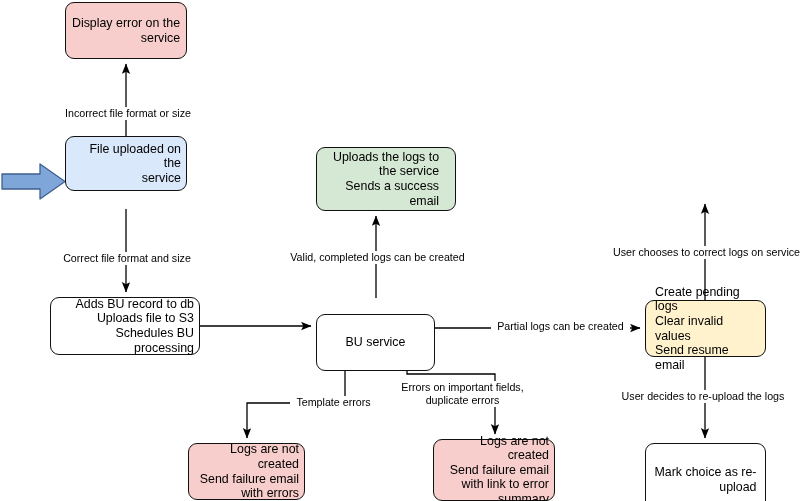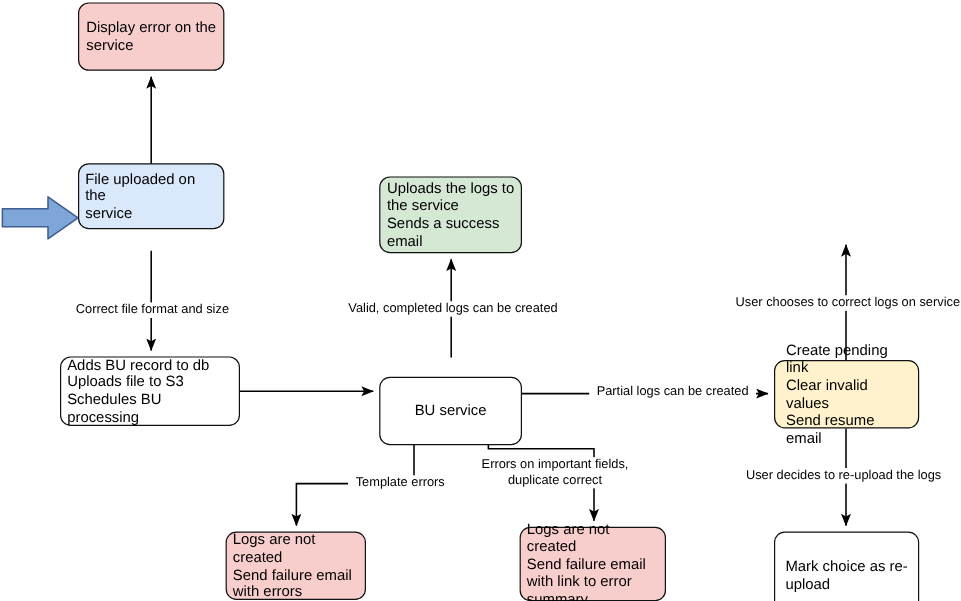--- a/index.html
+++ b/index.html
@@ -23,21 +23,21 @@
     height: 501px;
   }
   .node {
     position: absolute;
     box-sizing: border-box;
     border: 1.3px solid #111111;
     border-radius: 9px;
     display: flex;
     align-items: center;
     justify-content: center;
-    text-align: left;
+    text-align: right;
     font-size: 12.4px;
     line-height: 14.6px;
     color: #000000;
     background: #ffffff;
     padding: 2px 5px;
     white-space: pre-line;
   }
   .node.left-text {
     justify-content: flex-start;
     text-align: left;
@@ -110,53 +110,54 @@
   <div class="node" style="left:65px; top:2px; width:122px; height:57px; background:#f8cecc;">Display error on the
 service</div>
 
   <div class="node" style="left:65px; top:136px; width:122px; height:55px; background:#dae8fc;">File uploaded on the
 service</div>
 
   <div class="node" style="left:50px; top:297px; width:150px; height:58px; background:#ffffff;">Adds BU record to db
 Uploads file to S3
 Schedules BU processing</div>
 
-  <div class="node" style="left:316px; top:147px; width:119px; height:64px; background:#d5e8d4;">Uploads the logs to
+  <div class="node" style="left:316px; top:147px; width:140px; height:64px; background:#d5e8d4;">Uploads the logs to
 the service
 Sends a success
 email</div>
 
   <div class="node" style="left:316px; top:298px; width:119px; height:57px; background:#ffffff;margin-top:16px;">BU service</div>
 
   <div class="node" style="left:188px; top:443px; width:117px; height:57px; background:#f8cecc;">Logs are not created
 Send failure email
 with errors</div>
 
   <div class="node" style="left:433px; top:439px; width:122px; height:62px; background:#f8cecc;">Logs are not created
 Send failure email
 with link to error
 summary</div>
 
 
-  <div class="node left-text" style="left:645px; top:300px; width:121px; height:57px; background:#fff2cc;">Create pending link
+  <div class="node left-text" style="left:645px; top:300px; width:121px; height:57px; background:#fff2cc;">Create pending logs
 Clear invalid values
 Send resume email</div>
 
   <div class="node" style="left:645px; top:443px; width:121px; height:74px; background:#ffffff;">Mark choice as re-
 upload</div>
 
+  <div class="edge-label" style="left:57px; top:107px; width:138px;">Incorrect file format or size</div>
 
   <div class="edge-label" style="left:58px; top:252px; width:134px;">Correct file format and size</div>
 
   <div class="edge-label" style="left:283px; top:251px; width:185px;">Valid, completed logs can be created</div>
 
   <div class="edge-label" style="left:455px; top:320px; width:135px;margin-left:36px;">Partial logs can be created</div>
 
   <div class="edge-label" style="left:607px; top:246px; width:195px;">User chooses to correct logs on service</div>
 
   <div class="edge-label" style="left:290px; top:396px; width:83px;">Template errors</div>
 
   <div class="edge-label" style="left:393px; top:381px; width:135px;">Errors on important fields,
-duplicate correct</div>
+duplicate errors</div>
 
   <div class="edge-label" style="left:616px; top:390px; width:170px;">User decides to re-upload the logs</div>
 
 </div>
 
 </body></html>

